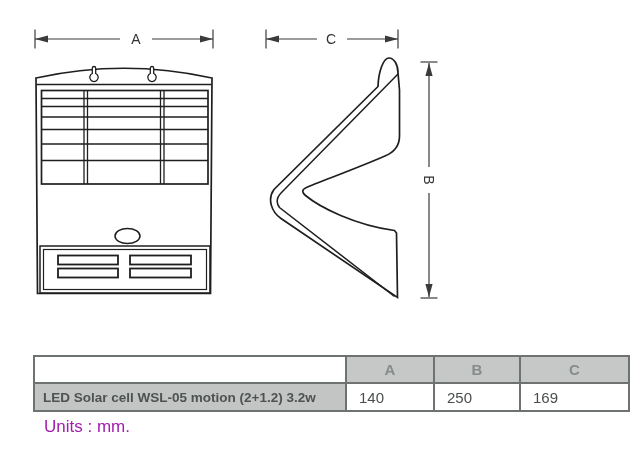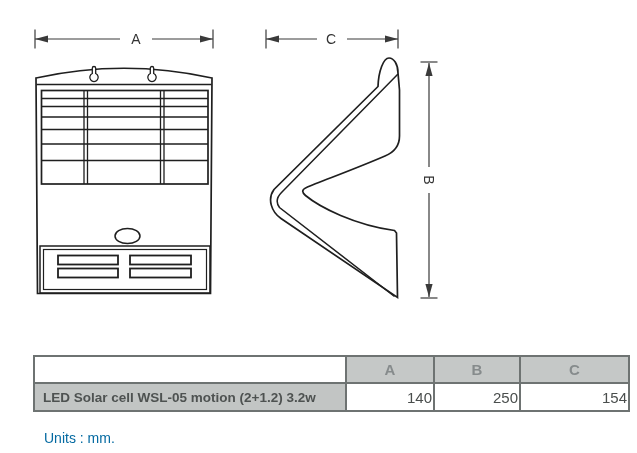--- a/index.html
+++ b/index.html
@@ -15,24 +15,24 @@
   table.dim-table td{
     border:2px solid #6e7372;height:23px;vertical-align:middle;
     font-family:"Liberation Sans", sans-serif;
   }
   td.blank{border:none;background:none;width:308px;}
   td.hdr{background:#c5c8c7;color:#868b8c;font-weight:bold;font-size:15px;text-align:center;}
   td.col-a{width:84px;}
   td.col-b{width:82px;}
   td.col-c{width:105px;}
   td.lbl{background:#c2c5c4;color:#4e5251;font-weight:bold;font-size:13.5px;text-align:left;padding:0 0 0 8px;}
-  td.val{background:#ffffff;color:#4a4e4d;font-size:15px;text-align:right;padding-left:12px;}
+  td.val{background:#ffffff;color:#4a4e4d;font-size:15px;text-align:left;padding-left:12px;}
   tr.data-row td{height:24px;margin-left:20px;}
   #units-note{
-    position:absolute;left:44px;top:430px;font-size:14px;color:#0369a1;
+    position:absolute;left:44px;top:417px;font-size:17px;color:#a21caf;
   }
 </style>
 </head>
 <body>
 
 <div id="screen">
 
   <svg id="drawing" width="637" height="340" viewBox="0 0 637 340">
 
     <g stroke="#3a3a3a" stroke-width="1.2" fill="none">
@@ -101,20 +101,20 @@
         <tr>
       <td class="blank"></td>
       <td class="hdr col-a">A</td>
       <td class="hdr col-b">B</td>
       <td class="hdr col-c">C</td>
     </tr>
     <tr class="data-row">
       <td class="lbl">LED Solar cell WSL-05 motion (2+1.2) 3.2w</td>
       <td class="val">140</td>
       <td class="val">250</td>
-      <td class="val">154</td>
+      <td class="val">169</td>
     </tr>
   </tbody>
     </table>
 
   <div id="units-note">Units : mm.</div>
 
 </div>
 
 </body></html>

